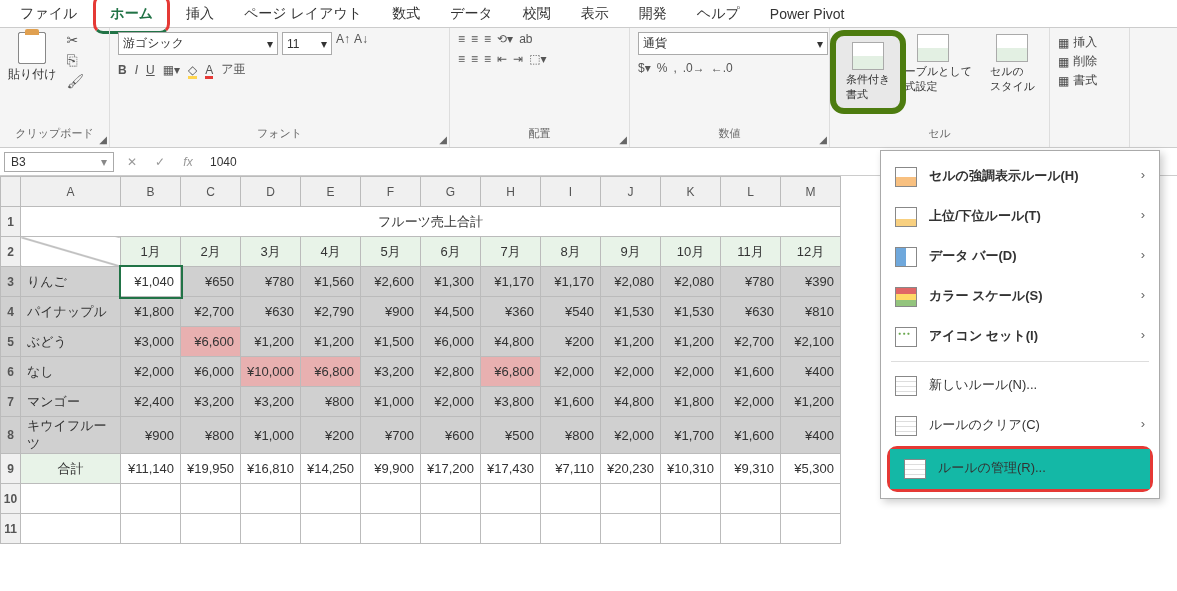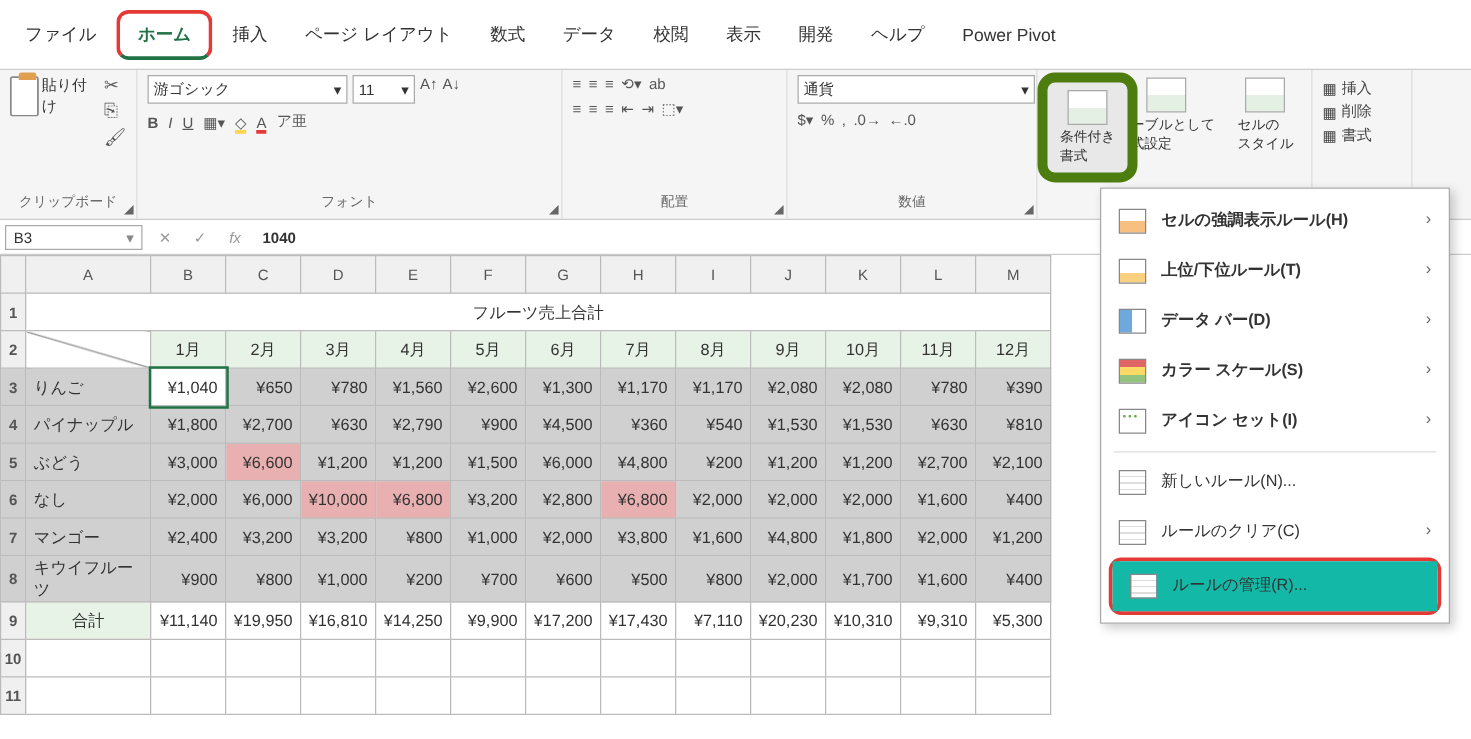--- a/index.html
+++ b/index.html
@@ -1,31 +1,31 @@
 <!DOCTYPE html>
 <html><head>
 <meta charset="utf-8">
 <style>
 * { box-sizing: border-box; margin: 0; padding: 0; font-family: "Meiryo", "Yu Gothic", sans-serif; }
 body { background: #fff; font-size: 12px; color: #333; width: 1177px; height: 591px; overflow: hidden; position: relative; }
 
 
-.tabs { display: flex; align-items: center; height: 56px; background: #fff; border-bottom: 1px solid #ccc; padding-left: 6px; gap: 2px; }
+.tabs { display: flex; align-items: center; height: 28px; background: #fff; border-bottom: 1px solid #ccc; padding-left: 6px; gap: 2px; }
 .tab { padding: 8px 14px; cursor: pointer; font-size: 14px; }
 .tab.active { border-bottom: 3px solid #217346; font-weight: bold; color: #217346; }
 .hl-red { border: 3px solid #e53935; border-radius: 10px; }
 
 
 .ribbon { display: flex; background: #f5f5f5; border-bottom: 1px solid #ccc; height: 120px; }
 .group { border-right: 1px solid #ddd; display: flex; flex-direction: column; justify-content: space-between; padding: 4px 8px 2px; position: relative; }
 .group-label { text-align: center; font-size: 11px; color: #666; padding: 2px 0 4px; }
 .group-top { display: flex; align-items: flex-start; gap: 6px; flex: 1; }
 .dlg-launcher { position: absolute; right: 2px; bottom: 2px; font-size: 10px; color: #666; cursor: pointer; }
 
-.paste-btn { display: flex; flex-direction: row; align-items: center; gap: 2px; cursor: pointer; }
+.paste-btn { display: flex; flex-direction: column; align-items: center; gap: 2px; cursor: pointer; }
 .clipboard-icon { width: 28px; height: 32px; background: linear-gradient(#fff,#fff) padding-box, #666; border: 1px solid #888; position: relative; border-radius: 2px; }
 .clipboard-icon::before { content:""; position:absolute; top:-4px; left:6px; width:14px; height:6px; background:#e0a050; border-radius:2px 2px 0 0; }
 
 .clip-side { display: flex; flex-direction: column; gap: 4px; margin-left: 4px; }
 .clip-side span { cursor: pointer; font-size: 14px; color:#555; }
 
 .font-group { width: 340px; }
 .font-row1 { display: flex; gap: 4px; margin-bottom: 6px; }
 .font-row2 { display: flex; gap: 8px; align-items: center; }
 .selectbox { border: 1px solid #aaa; background: #fff; padding: 2px 4px; display: flex; align-items: center; justify-content: space-between; }
@@ -38,30 +38,30 @@
 
 .align-group { width: 180px; }
 .align-row { display:flex; gap:6px; margin-bottom:6px; }
 
 .num-group { width: 200px; }
 
 .styles-group { width: 220px; position: relative; }
 .big-btn { display:flex; flex-direction:column; align-items:center; gap:2px; cursor:pointer; padding: 2px 6px; font-size: 11px; }
 .big-btn .icn { width:32px; height:28px; border:1px solid #aaa; background: linear-gradient(to bottom, #fff 50%, #e3f0e3 50%); }
 .cond-hl { position:absolute; left: 0px; top: 2px; }
-.cond-box { border:8px solid #4d7c0f; border-radius:14px; padding: 4px 4px; background:#e8e8e8; }
+.cond-box { border:6px solid #4d7c0f; border-radius:14px; padding: 4px 4px; background:#e8e8e8; }
 
 .cells-group { width: 80px; }
 .cells-row { display:flex; align-items:center; gap:4px; font-size:12px; margin: 2px 0; cursor:pointer; color:#444; }
 
 
 .formula-bar { display:flex; align-items:center; height: 28px; border-bottom: 1px solid #ccc; }
 .name-box { width: 110px; border:1px solid #aaa; padding: 2px 6px; margin: 2px 4px; display:flex; justify-content:space-between; align-items:center; background:#fff;gap:44px; }
 .fb-btn { width: 28px; text-align:center; color:#999; cursor:pointer; }
-.fb-input { flex:1; padding: 2px 8px; font-weight: bold; }
+.fb-input { flex:1; padding: 2px 8px; }
 
 
 .sheet-area { display:flex; }
 .row-h, .col-h { background:#f0f0f0; border:1px solid #ccc; text-align:center; font-size: 12px; color:#555; }
 .corner { width:20px; height:22px; background:#f0f0f0; border:1px solid #ccc; }
 .grid { border-collapse: collapse; }
 .grid th, .grid td { border: 1px solid #bbb; padding: 0; height: 30px; }
 .grid th.col-h { height:22px; font-weight:normal; }
 .grid td { text-align: right; padding: 0 6px; font-size: 13px; }
 .col-A { width: 100px; }
@@ -211,20 +211,21 @@
         <div class="icn"></div>
         <span style="white-space:pre">テーブルとして
 書式設定</span>
       </div>
       <div class="big-btn">
         <div class="icn"></div>
         <span style="white-space:pre">セルの
 スタイル</span>
       </div>
     </div>
+    <div class="group-label">セル</div>
   </div>
 
   <div class="group cells-group">
     <div>
       <div class="cells-row">▦ <span>挿入</span></div>
       <div class="cells-row">▦ <span>削除</span></div>
       <div class="cells-row">▦ <span>書式</span></div>
     </div>
   </div>
 </div>

